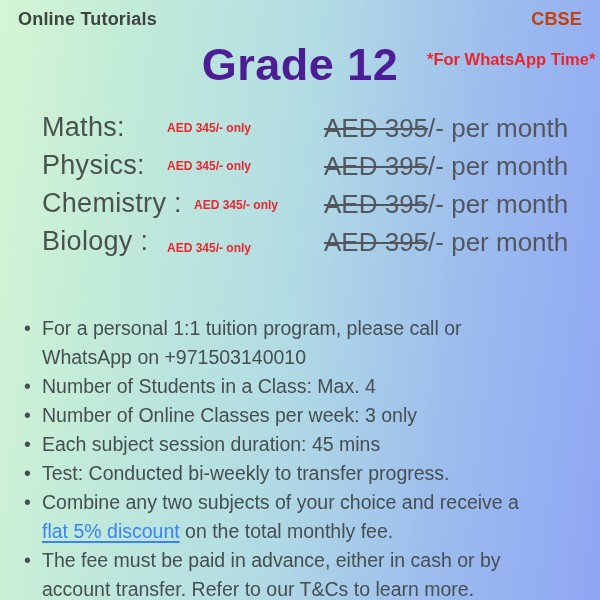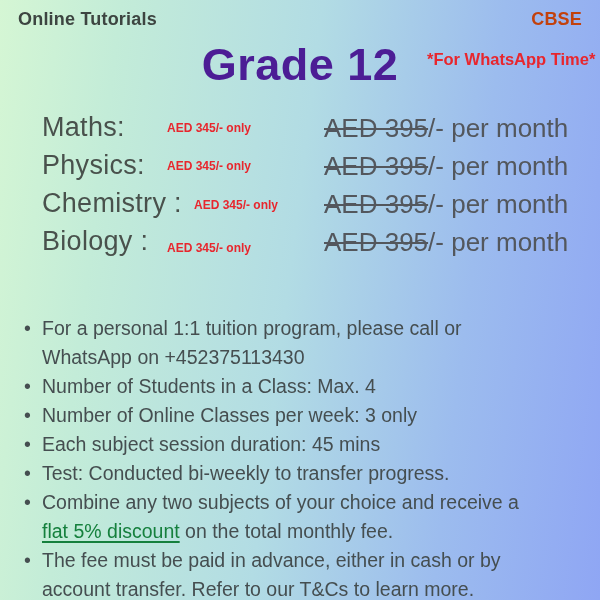--- a/index.html
+++ b/index.html
@@ -33,21 +33,21 @@
   .price-row .old{position:absolute;left:300px;top:1px;
                   font-size:26px;font-weight:400;color:#53575d;white-space:nowrap;}
   .price-row .strike{text-decoration:line-through;text-decoration-thickness:2px;}
 
   
   .bullets{margin:50px 0 0 0;padding:0 0 0 24px;list-style:none;width:540px;}
   .bullets li{display:flex;align-items:flex-start;
               font-size:19.5px;line-height:29px;color:#454e50;}
   .bullets .dot{flex:0 0 18px;color:#454e50;font-size:19.5px;}
   .bullets .txt{max-width:505px;}
-  .hl{color:#15803d;text-decoration:underline;text-decoration-thickness:1.5px;text-underline-offset:3px;}
+  .hl{color:#3b82f6;text-decoration:underline;text-decoration-thickness:1.5px;text-underline-offset:3px;}
 </style>
 </head>
 <body>
 
 <div class="page">
 
   <div class="header">
     <span class="brand">Online Tutorials</span>
     <span class="board">CBSE</span>
   </div>
@@ -78,21 +78,21 @@
       <div class="price-row row4">
         <span class="subject">Biology :</span>
         <span class="offer">AED 345/- only</span>
         <span class="old"><span class="strike">AED 395</span><span class="suffix">/- per month</span></span>
       </div>
     </div>
 
   <ul class="bullets" id="bullets">
       <li>
         <span class="dot">•</span>
-        <span class="txt"><span>For a personal 1:1 tuition program, please call or WhatsApp on +452375113430</span></span>
+        <span class="txt"><span>For a personal 1:1 tuition program, please call or WhatsApp on +971503140010</span></span>
       </li>
       <li>
         <span class="dot">•</span>
         <span class="txt"><span>Number of Students in a Class: Max. 4</span></span>
       </li>
       <li>
         <span class="dot">•</span>
         <span class="txt"><span>Number of Online Classes per week: 3 only</span></span>
       </li>
       <li>

